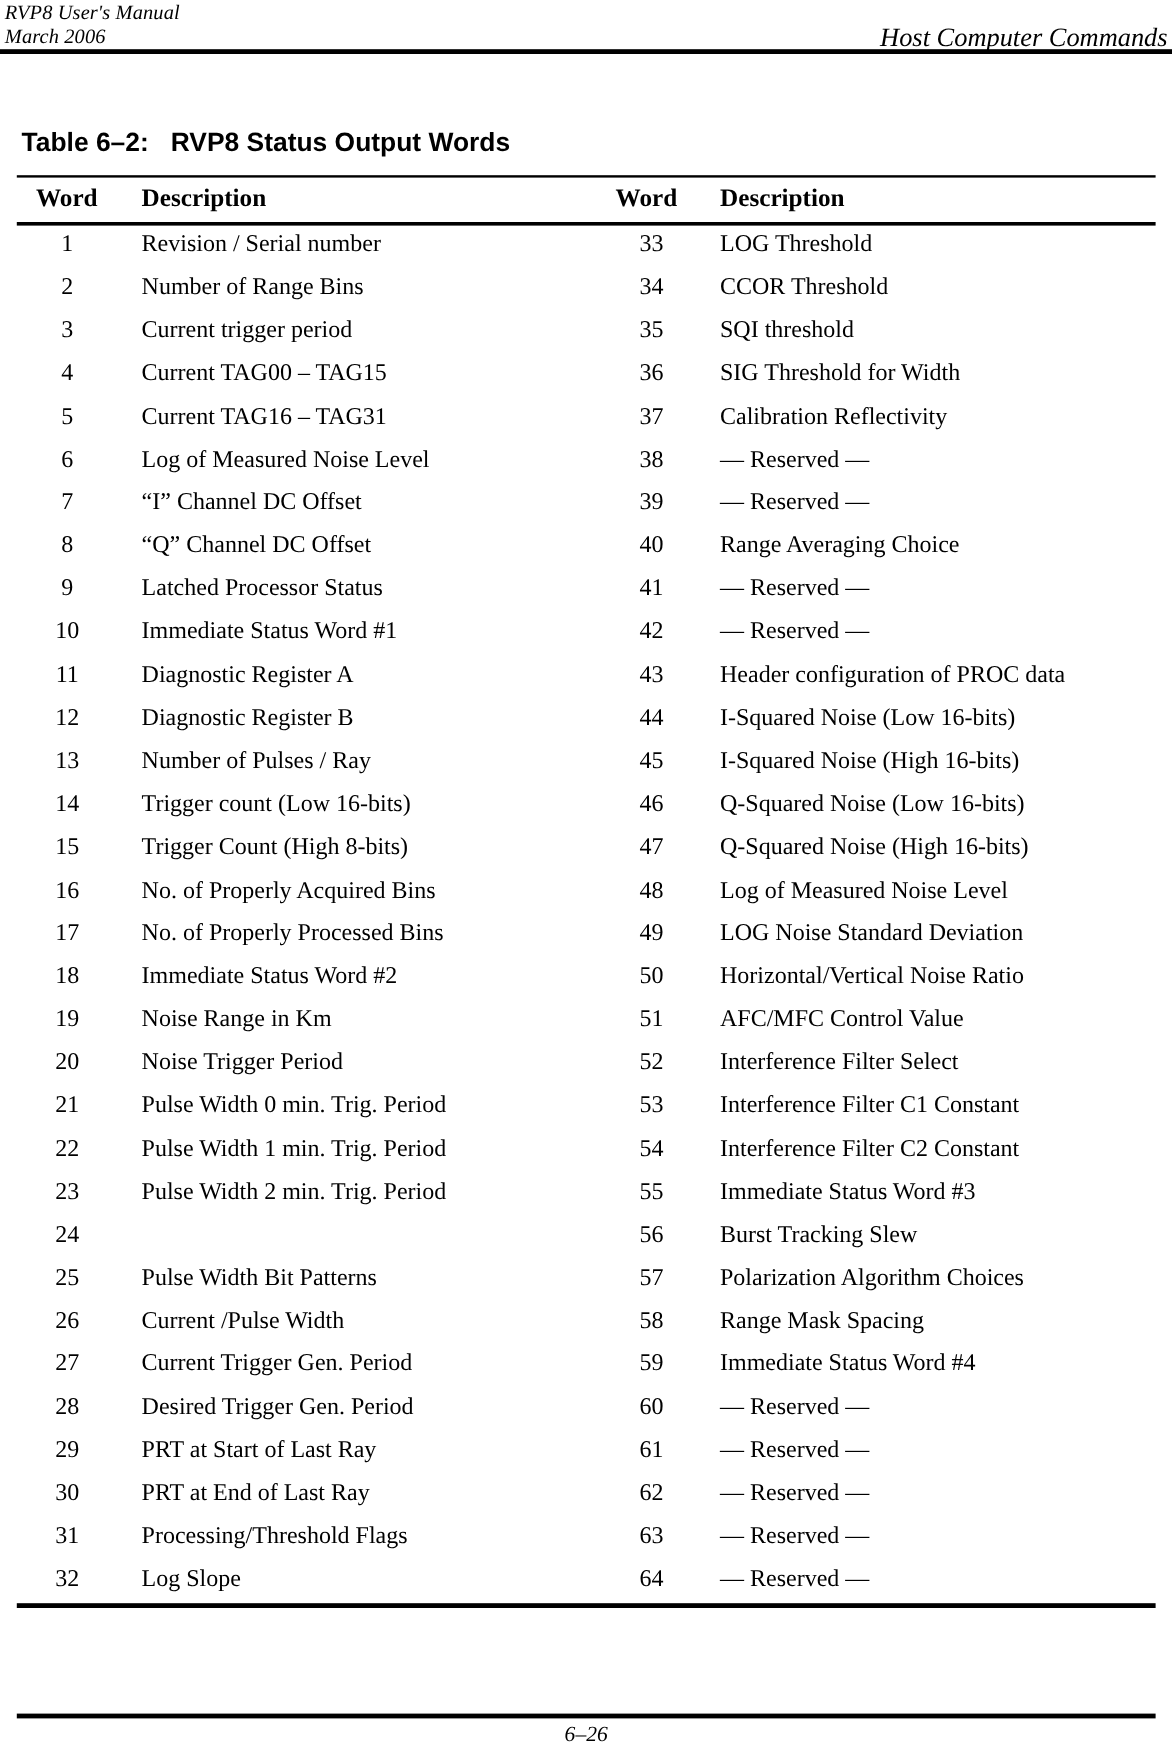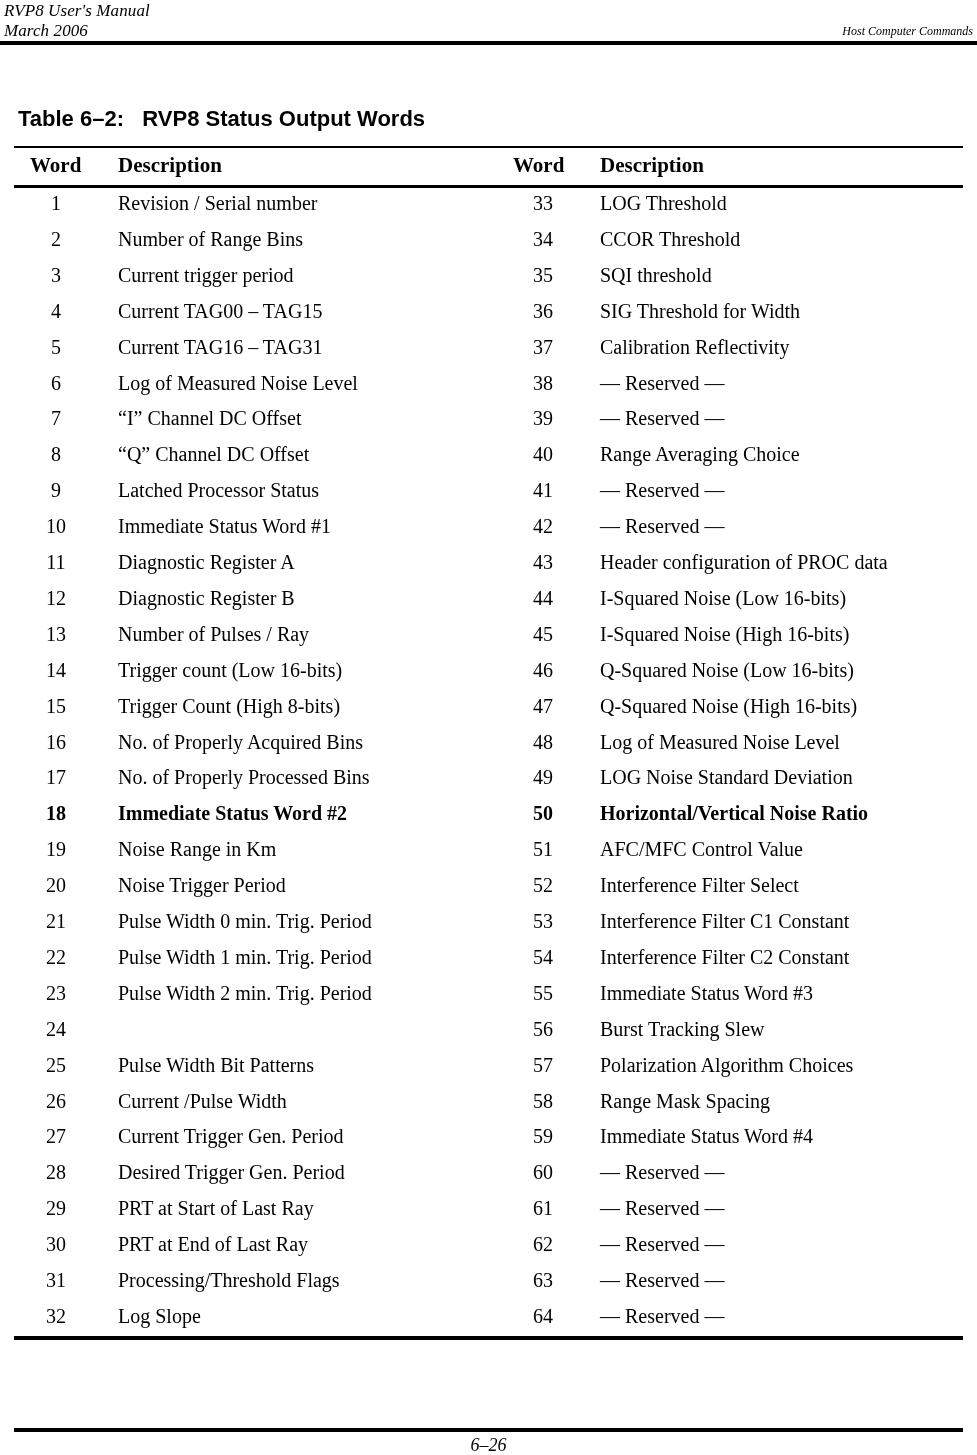--- a/index.html
+++ b/index.html
@@ -33,21 +33,21 @@
     white-space: nowrap;
     letter-spacing: 0.1px;
   }
   .hdr-line1 { top: 1px; }
   .hdr-line2 { top: 21px; }
   .hdr-right {
     position: absolute;
     right: 4px;
     top: 21px;
     font-style: italic;
-    font-size: 12px;
+    font-size: 22px;
     line-height: 20px;
     white-space: nowrap;
   }
   .rule-head {
     position: absolute;
     left: 0;
     top: 41px;
     width: 977px;
     height: 4px;
     background: #000000;
@@ -271,21 +271,21 @@
       <div class="cell-desc desc-l">No. of Properly Acquired Bins</div>
       <div class="cell-num num-r">48</div>
       <div class="cell-desc desc-r">Log of Measured Noise Level</div>
     </div>
     <div class="row" style="top: 574.4px; padding-left: 44px;">
       <div class="cell-num num-l">17</div>
       <div class="cell-desc desc-l">No. of Properly Processed Bins</div>
       <div class="cell-num num-r">49</div>
       <div class="cell-desc desc-r">LOG Noise Standard Deviation</div>
     </div>
-    <div class="row" style="top: 610.3px; font-weight: bold;">
+    <div class="row" style="top: 610.3px;">
       <div class="cell-num num-l">18</div>
       <div class="cell-desc desc-l">Immediate Status Word #2</div>
       <div class="cell-num num-r">50</div>
       <div class="cell-desc desc-r">Horizontal/Vertical Noise Ratio</div>
     </div>
     <div class="row" style="top: 646.2px;">
       <div class="cell-num num-l">19</div>
       <div class="cell-desc desc-l">Noise Range in Km</div>
       <div class="cell-num num-r">51</div>
       <div class="cell-desc desc-r">AFC/MFC Control Value</div>

